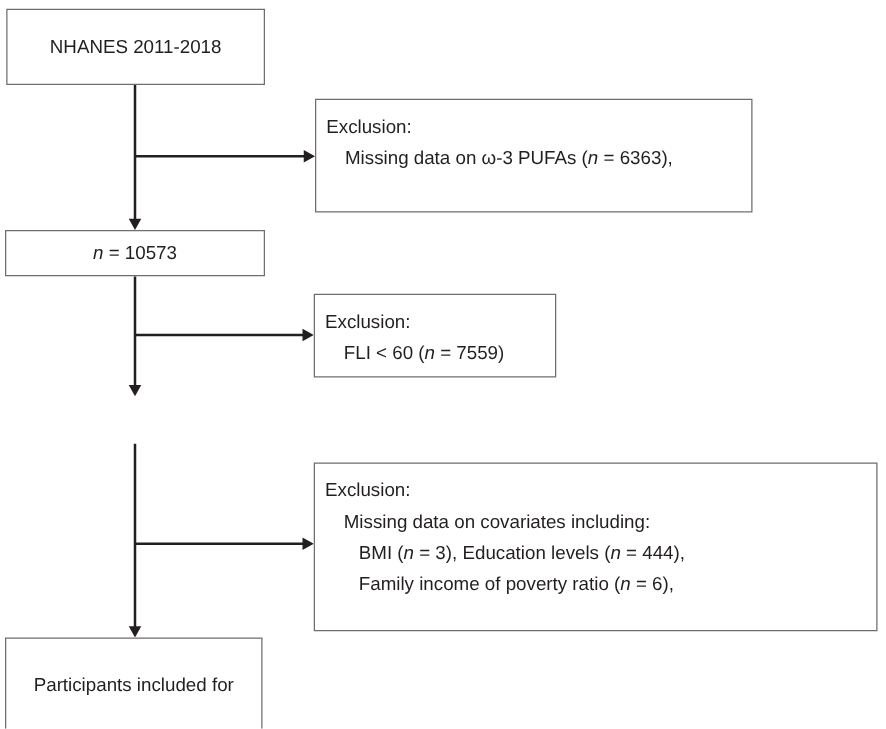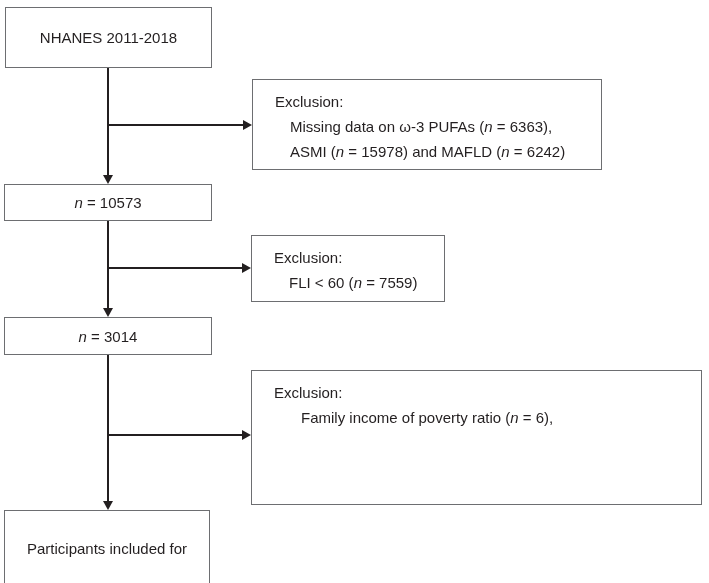--- a/index.html
+++ b/index.html
@@ -21,21 +21,21 @@
   }
   .center {
     display: flex;
     flex-direction: column;
     align-items: center;
     justify-content: center;
     text-align: center;
     line-height: 23px;
   }
   .excl {
-    padding: 9px 4px 0 22px;
+    padding: 9px 4px 0 8px;
     line-height: 25px;
   }
   .ind-1 { padding-left: 15px; }
   .ind-2 { padding-left: 27px; }
   .it, .it span { font-style: italic; }
 
   
   #box-top    { left: 5px;   top: 7px;   width: 207px; height: 61px; gap: 48px; }
   #box-excl1  { left: 252px; top: 79px;  width: 350px; height: 91px; }
   #box-n10573 { left: 4px;   top: 184px; width: 208px; height: 37px; }
@@ -93,38 +93,36 @@
   <div class="arr-right" id="ah2"></div>
   <div class="arr-right" id="ah3"></div>
 
   <div class="box center" id="box-top">
     <div><span>NHANES 2011-2018</span></div>
   </div>
 
   <div class="box excl" id="box-excl1">
     <div><span>Exclusion:</span></div>
     <div class="ind-1"><span>Missing data on ω-3 PUFAs (</span><span class="it">n</span><span> = 6363),</span></div>
-    <div class="ind-1"><span>ASMI (</span><span class="it">n</span><span> = 15978) and MAFLD (</span><span class="it">n</span><span> = 6242)</span></div>
   </div>
 
   <div class="box center" id="box-n10573">
     <div><span class="it">n</span><span> = 10573</span></div>
   </div>
 
   <div class="box excl" id="box-excl2">
     <div><span>Exclusion:</span></div>
     <div class="ind-1"><span>FLI &lt; 60 (</span><span class="it">n</span><span> = 7559)</span></div>
   </div>
 
-  <div class="box center" id="box-n3014">
-    <div><span class="it">n</span><span> = 3014</span></div>
-  </div>
 
   <div class="box excl" id="box-excl3">
     <div><span>Exclusion:</span></div>
+    <div class="ind-1"><span>Missing data on covariates including:</span></div>
+    <div class="ind-2"><span>BMI (</span><span class="it">n</span><span> = 3), Education levels (</span><span class="it">n</span><span> = 444),</span></div>
     <div class="ind-2"><span>Family income of poverty ratio (</span><span class="it">n</span><span> = 6),</span></div>
   </div>
 
   <div class="box center" id="box-final">
     <div><span>Participants included for</span></div>
   </div>
 
 </div>
 
 </body></html>

